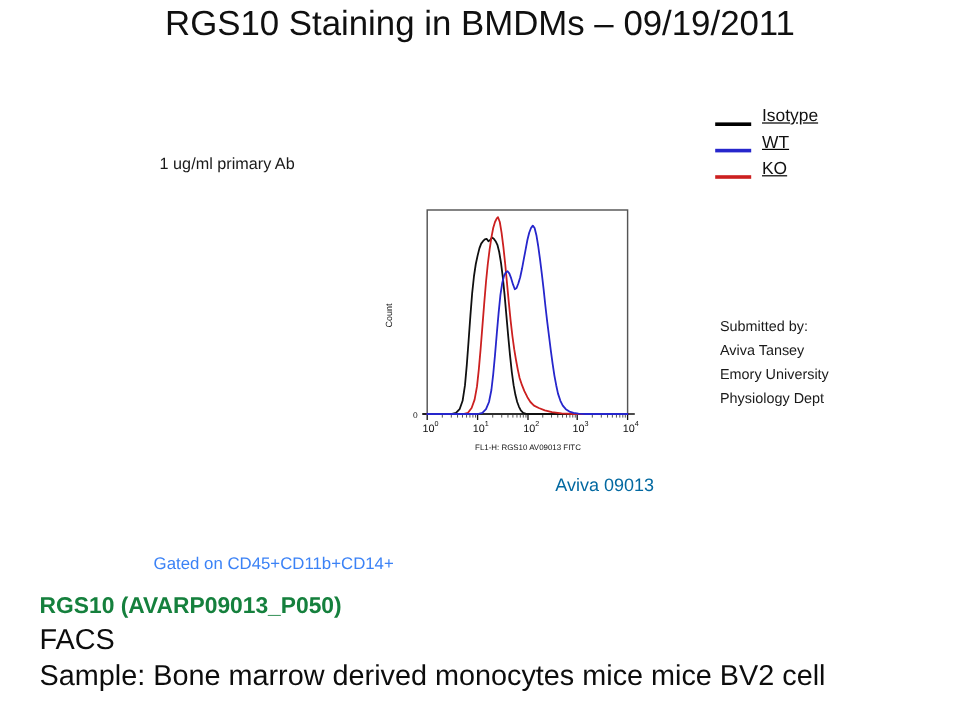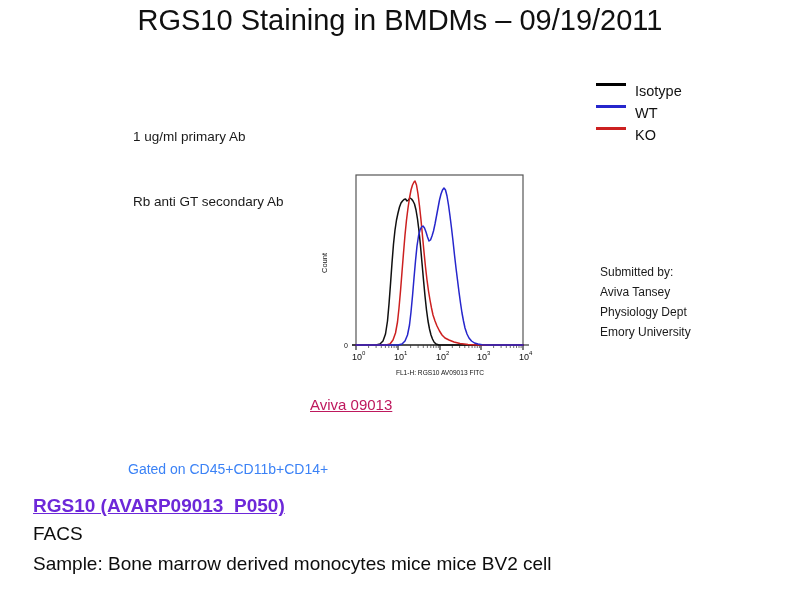--- a/index.html
+++ b/index.html
@@ -50,22 +50,23 @@
   .ab-note div { white-space: nowrap; margin-top: 48px; }
 
   
   .legend {
     position: absolute;
     left: 596px;
     top: 83px;
   }
   .legend-row {
     display: flex;
-    align-items: flex-start;
+    align-items: flex-end;
     height: 22px;
+    text-decoration: underline;
   }
   .legend-swatch {
     width: 30px;
     height: 3px;
     margin-right: 9px;
     flex: 0 0 auto;
   }
   .legend-label {
     font-size: 14.5px;
     line-height: 16px;
@@ -92,88 +93,85 @@
     height: 250px;
     text-decoration: underline;
   }
   .fcs-svg { display: block; }
 
   .fcs-caption {
     position: absolute;
     left: 310px;
     top: 396px;
     width: 235px;
-    text-align: left;
+    text-align: right;
     font-size: 15px;
-    color: #be185d;
-    text-decoration: underline;
+    color: #0369a1;
   }
 
   
   .gated {
     position: absolute;
     left: 128px;
     top: 461px;
     font-size: 14px;
     color: #3b82f6;
   }
   .bottom {
     position: absolute;
     left: 33px;
     top: 492px;
     width: 760px;
   }
   .bottom .line-bold {
     font-size: 19px;
     line-height: 27px;
     font-weight: bold;
-    color: #6d28d9;
+    color: #15803d;
     white-space: nowrap;
-    text-decoration: underline;
   }
   .bottom .line {
-    font-size: 19px;
+    font-size: 24px;
     line-height: 30px;
     font-weight: 400;
     color: #0d0d0d;
     white-space: nowrap;
   }
 </style>
 </head>
 <body>
 
 <div class="page">
 
   <div class="title">RGS10 Staining in BMDMs – 09/19/2011</div>
 
   <div class="ab-note">
     <div>1 ug/ml primary Ab</div>
-    <div>Rb anti GT secondary Ab</div>
   </div>
 
   <div class="legend">
     <div class="legend-row">
       <span class="legend-swatch" style="background:#000000"></span>
       <span class="legend-label">Isotype</span>
     </div>
     <div class="legend-row">
       <span class="legend-swatch" style="background:#2626cc"></span>
       <span class="legend-label">WT</span>
     </div>
     <div class="legend-row">
       <span class="legend-swatch" style="background:#cc2020"></span>
       <span class="legend-label">KO</span>
     </div>
   </div>
 
   <div class="submitted">
     <div>Submitted by:</div>
     <div>Aviva Tansey</div>
+    <div>Emory University</div>
     <div>Physiology Dept</div>
-    <div>Emory University</div>
   </div>
 
   <div class="fcs">
     <svg class="fcs-svg" width="235" height="250" viewBox="0 0 235 250">
 
       <rect x="46" y="7" width="167" height="170" fill="#ffffff" stroke="#555555" stroke-width="1.2"></rect>
 
       <line x1="42" y1="177" x2="46" y2="177" stroke="#111111" stroke-width="1.2"></line>
       <text x="38" y="180" font-family="'Liberation Sans', sans-serif" font-size="7" fill="#111111" text-anchor="end">0</text>
 

